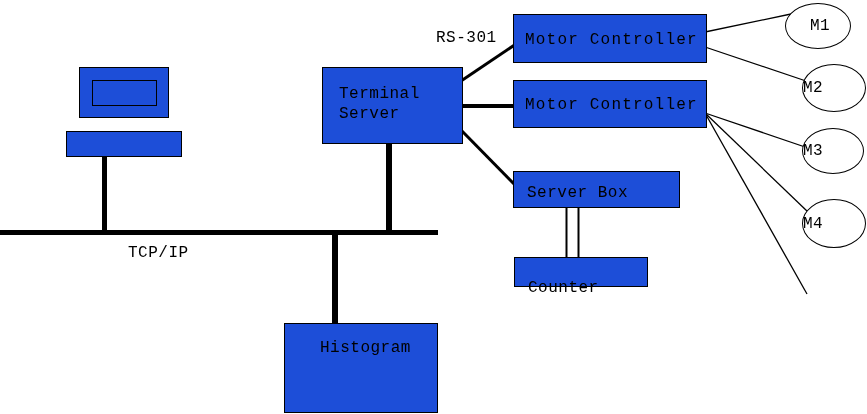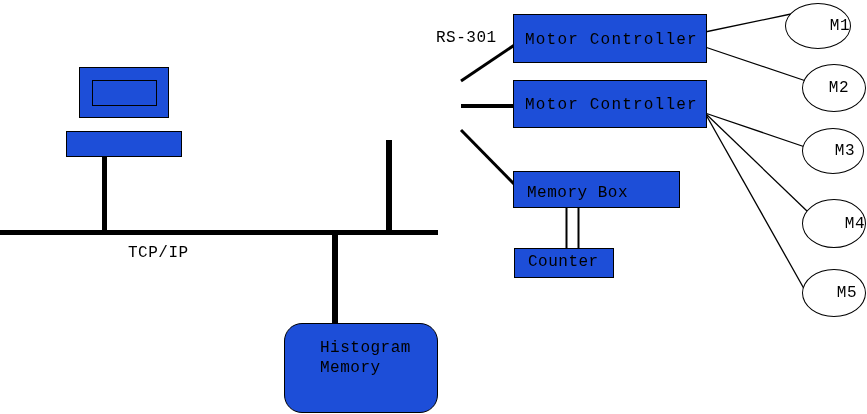--- a/index.html
+++ b/index.html
@@ -39,37 +39,37 @@
   }
   
   .monitor-outer { left: 79px;  top: 67px;  width: 90px;  height: 51px; }
   .monitor-inner { left: 92px;  top: 80px;  width: 65px;  height: 26px; }
   .keyboard      { left: 66px;  top: 131px; width: 116px; height: 26px; }
   
   .terminal-server { left: 322px; top: 67px;  width: 141px; height: 77px; padding: 16px 0 0 16px; line-height: 20px; }
   .motor-ctrl-1    { left: 513px; top: 14px;  width: 194px; height: 49px; padding: 16px 0 0 11px; letter-spacing: 1.2px; }
   .motor-ctrl-2    { left: 513px; top: 80px;  width: 194px; height: 48px; padding: 15px 0 0 11px; letter-spacing: 1.2px; }
   .counter-box     { left: 513px; top: 171px; width: 167px; height: 37px; padding: 12px 0 0 13px; }
-  .counter         { left: 514px; top: 248px; width: 100px; height: 30px; padding: 4px 0 0 13px; }
-  .histogram       { left: 284px; top: 323px; width: 154px; height: 90px; padding: 14px 0 0 35px; line-height: 20px; border-radius: 18px; }
+  .counter         { left: 514px; top: 257px; width: 134px; height: 30px; padding: 21px 0 0 13px; }
+  .histogram       { left: 284px; top: 323px; width: 154px; height: 90px; padding: 14px 0 0 35px; line-height: 20px; }
   
   .lbl-computer { left: 66px;  top: 171px; }
   .lbl-tcpip    { left: 128px; top: 244px; }
   .lbl-rs232    { left: 436px; top: 29px;  }
   
   .motor {
     position: absolute;
     background: #ffffff;
     border: 1px solid #000000;
     border-radius: 50%;
     box-sizing: border-box;
     z-index: 2;
     display: flex;
     align-items: center;
-    justify-content: flex-end;
+    justify-content: flex-start;
   }
   .m1 { left: 785px; top: 3px;   width: 66px; height: 46px; padding-left: 24px; }
   .m2 { left: 802px; top: 64px;  width: 64px; height: 48px; padding-right: 16px; }
   .m3 { left: 802px; top: 128px; width: 62px; height: 46px; padding-right: 8px; }
   .m4 { left: 802px; top: 199px; width: 64px; height: 49px; }
   .m5 { left: 802px; top: 269px; width: 64px; height: 48px; padding-right: 8px; }
 </style>
 </head>
 <body>
 
@@ -103,49 +103,49 @@
   </svg>
 
   <div class="node monitor-outer">
     <div class="node monitor-inner" style="position:absolute; left:12px; top:12px;"></div>
   </div>
   <div class="node keyboard"></div>
 
   <div class="label lbl-tcpip">TCP/IP</div>
   <div class="label lbl-rs232">RS-301</div>
 
+  <div class="node terminal-server">
+    <div>Terminal</div>
+    <div>Server</div>
+  </div>
 
   <div class="node motor-ctrl-1">
     <span>Motor Controller</span>
   </div>
   <div class="node motor-ctrl-2">
     <span>Motor Controller</span>
   </div>
 
   <div class="node counter-box">
-    <span>Memory Box</span>
+    <span>Server Box</span>
   </div>
   <div class="node counter">
     <span>Counter</span>
   </div>
 
   <div class="node histogram">
     <div>Histogram</div>
-    <div>Memory</div>
   </div>
 
   <div class="motor m1">
     <span>M1</span>
   </div>
   <div class="motor m2">
     <span>M2</span>
   </div>
   <div class="motor m3">
     <span>M3</span>
   </div>
   <div class="motor m4">
     <span>M4</span>
   </div>
-  <div class="motor m5">
-    <span>M5</span>
-  </div>
 
 </div>
 
 </body></html>

